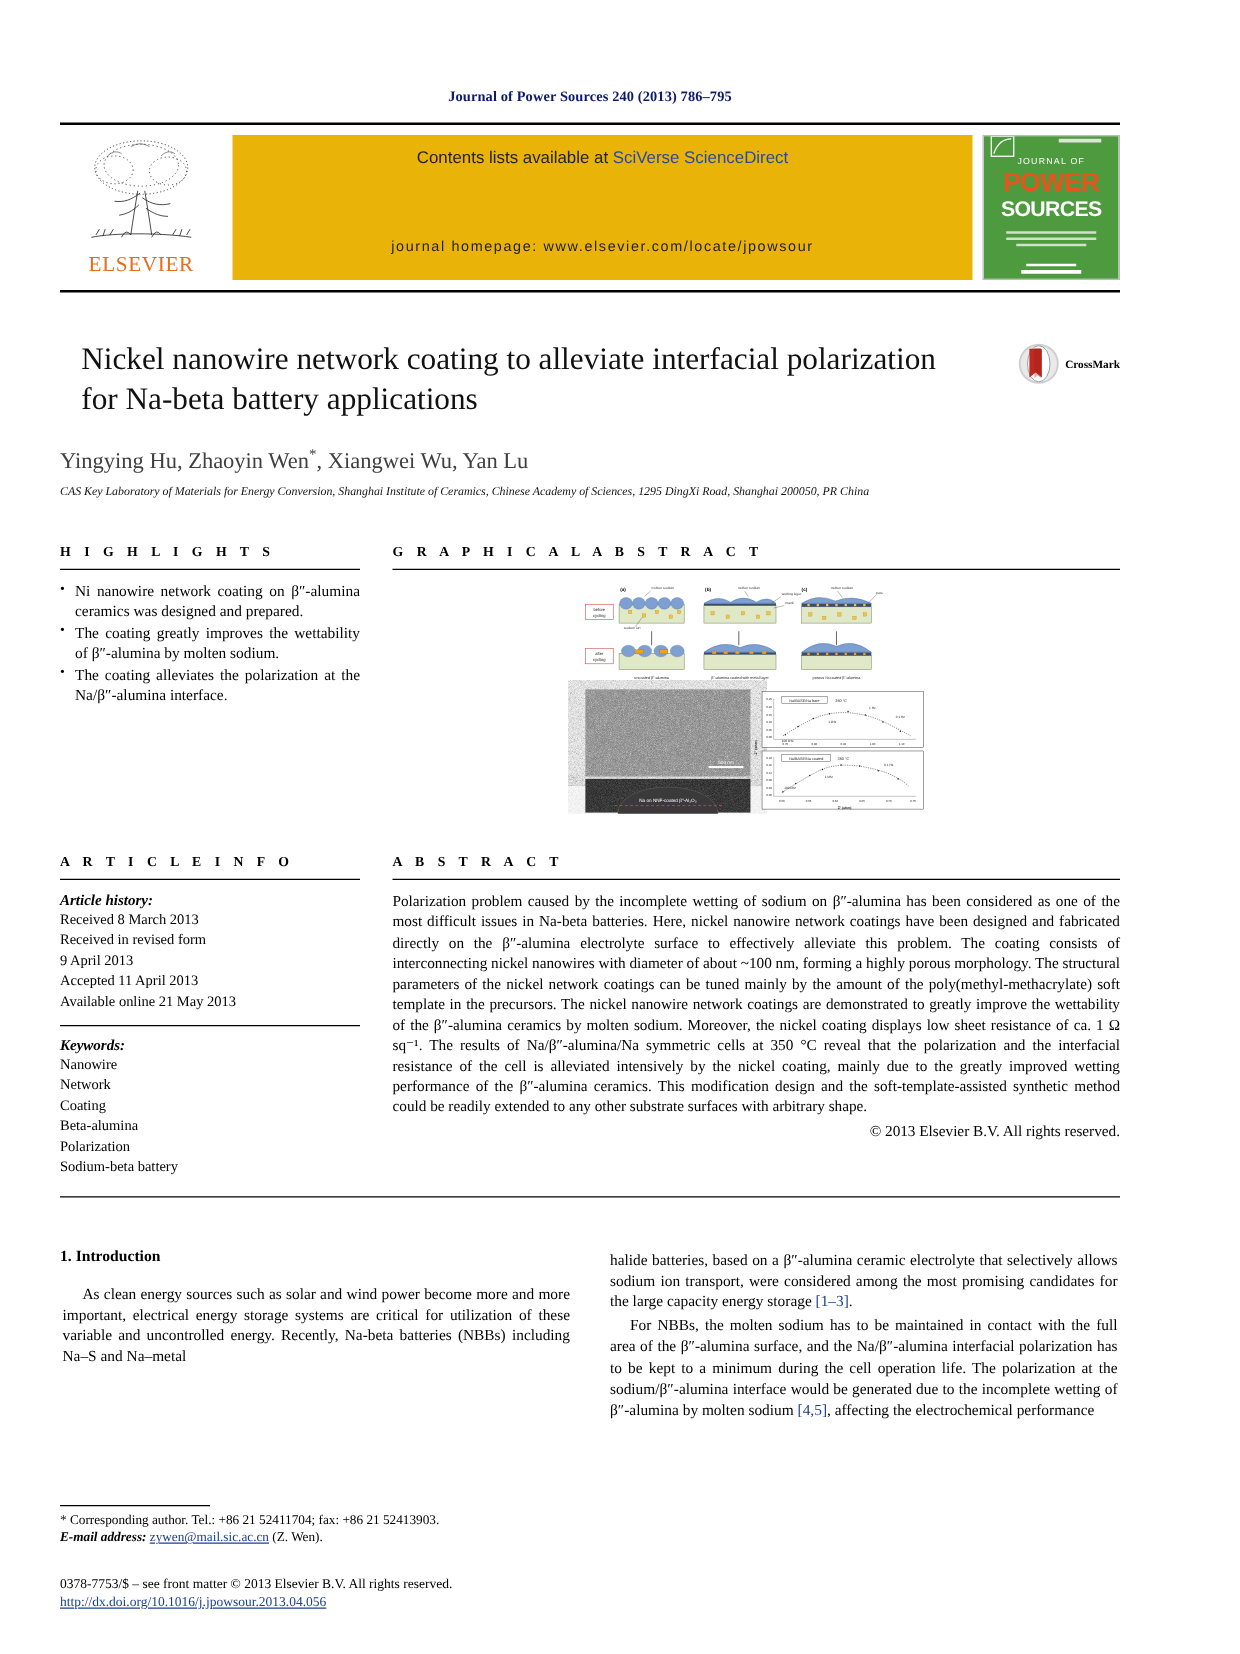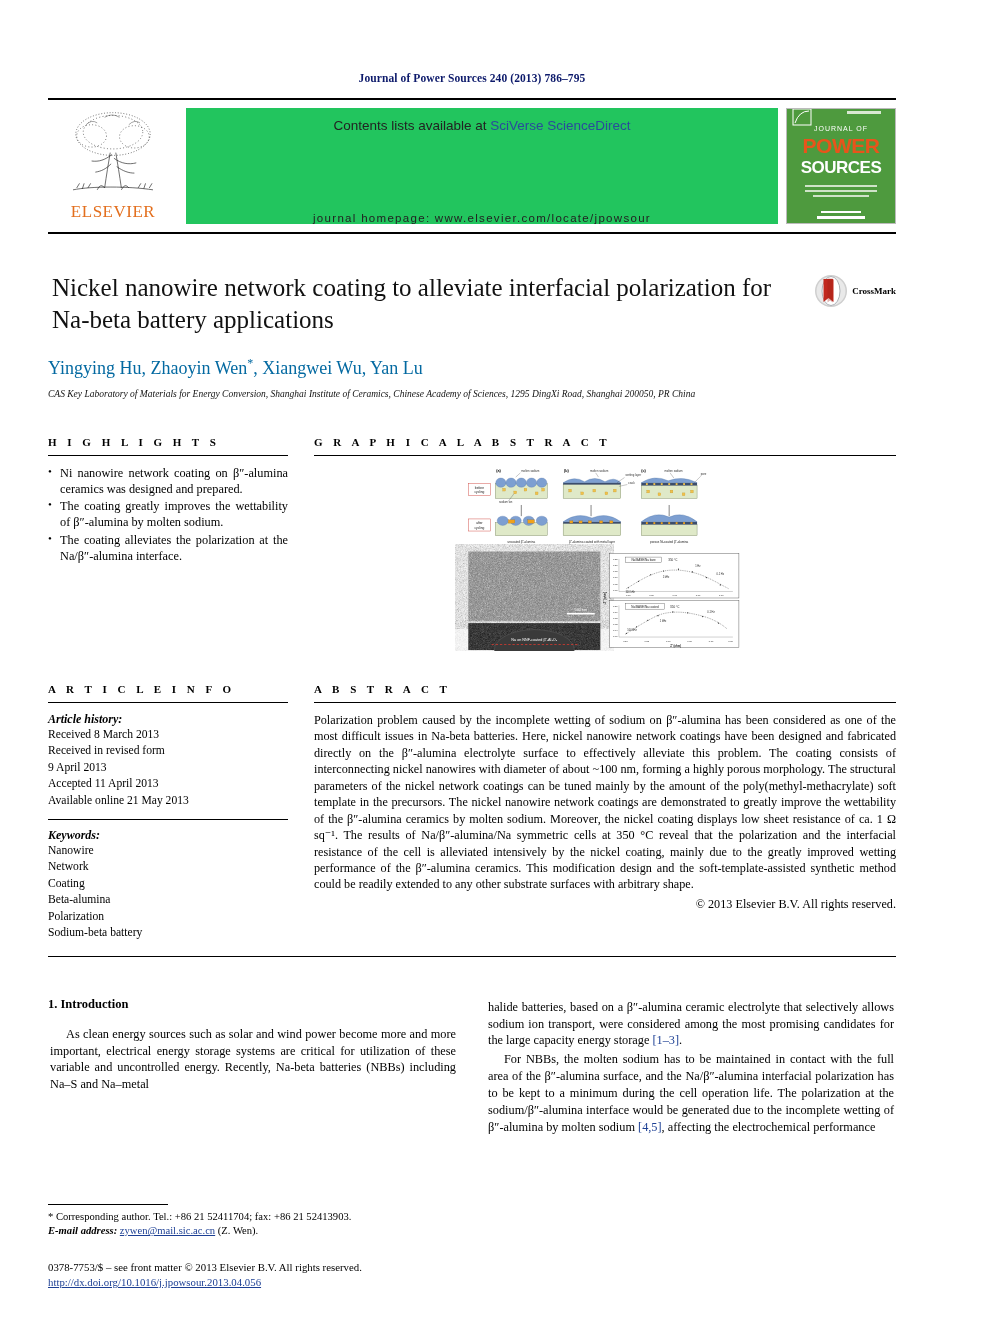--- a/index.html
+++ b/index.html
@@ -45,50 +45,50 @@
   .elsevier-word {
     font-family: "Liberation Serif", serif;
     font-size: 17px;
     letter-spacing: 0.5px;
     color: #E36F1E;
     font-weight: normal;
     margin-top: 1px;
   }
   .mast-center {
     flex: 1 1 auto;
-    background: #22c55e;
+    background: #eab308;
     margin: 0 8px;
     display: flex;
     flex-direction: column;
     align-items: center;
     justify-content: space-between;
-    padding: 10px 0 0 0;
+    padding: 10px 0 20px 0;
   }
   .contents-line { font-family: "Liberation Sans", sans-serif; font-size: 13.5px; color:#222; }
   .contents-line a { color: #2a4b9b; text-decoration: none; }
   .journal-name { font-size: 31px; font-family: "Liberation Serif", serif; color:#111; letter-spacing:0.2px; }
   .homepage-line { font-family: "Liberation Sans", sans-serif; font-size: 11.5px; color:#222; letter-spacing: 1.3px; }
   .cover-thumb {
     width: 110px; flex: 0 0 110px;
     border: 1px solid #bbb;
     background: #ffffff;
     display: flex; align-items: center; justify-content: flex-end;
     overflow: hidden;
   }
 
   
   .title-block { margin-top: 38px; position: relative; padding-right: 110px; }
   .art-title {
     font-size: 25px;
     line-height: 1.28;
     font-weight: normal;
-    margin: 4px;
+    margin: 17px;
     color: #111;
   }
-  .authors { margin-top: 20px; font-size: 18px; color: #0369a1; }
+  .authors { margin-top: 20px; font-size: 18px; color: #404040; }
   .authors .star { font-size: 12px; vertical-align: super; }
   .affil { margin-top: 9px; font-size: 9.5px; font-style: italic; line-height: 1.45; color:#111; max-width: 880px;}
   .crossmark {
     position: absolute; right: 0; top: 2px;
     display: flex; align-items: center; gap: 4px;
   }
   .crossmark-text { font-size: 9px; font-weight: bold; font-family: "Liberation Serif", serif; }
 
   
   .band { margin-top: 34px; display: flex; gap: 26px; }

